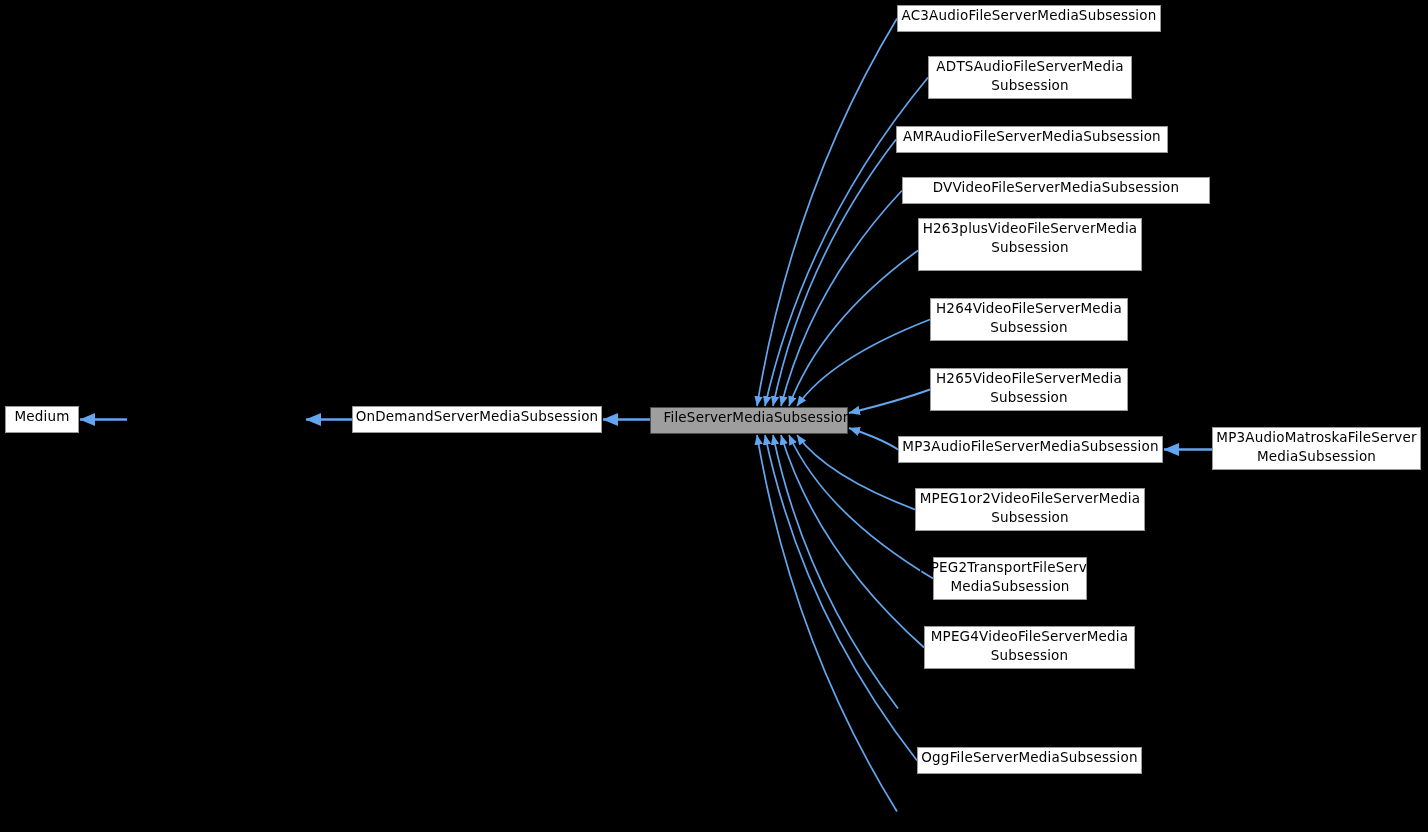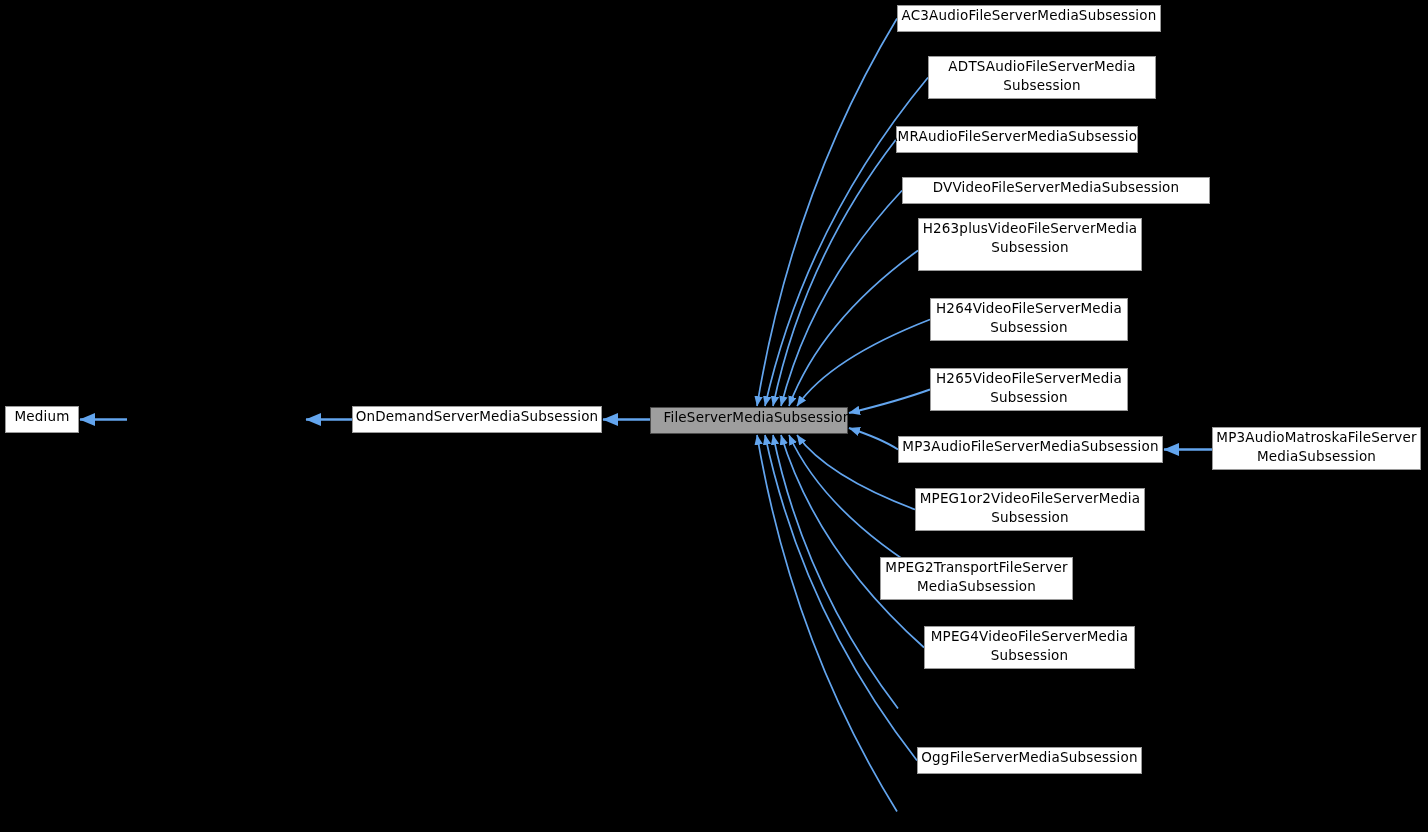--- a/index.html
+++ b/index.html
@@ -79,26 +79,26 @@
   </div>
 
   <div class="node highlight" style="left:650px;top:407px;width:198px;height:27px">
     <span class="nlabel">FileServerMediaSubsession</span>
   </div>
 
   <div class="node" style="left:897px;top:5px;width:264px;height:27px">
     <span class="nlabel">AC3AudioFileServerMediaSubsession</span>
   </div>
 
-  <div class="node" style="left:928px;top:56px;width:228px;height:43px">
+  <div class="node" style="left:928px;top:56px;width:204px;height:43px">
     <span class="nlabel">ADTSAudioFileServerMedia
 Subsession</span>
   </div>
 
-  <div class="node" style="left:896px;top:126px;width:242px;height:27px">
+  <div class="node" style="left:896px;top:126px;width:272px;height:27px">
     <span class="nlabel">AMRAudioFileServerMediaSubsession</span>
   </div>
 
   <div class="node" style="left:902px;top:177px;width:308px;height:27px">
     <span class="nlabel">DVVideoFileServerMediaSubsession</span>
   </div>
 
   <div class="node" style="left:918px;top:218px;width:224px;height:53px">
     <span class="nlabel">H263plusVideoFileServerMedia
 Subsession</span>
@@ -116,21 +116,21 @@
 
   <div class="node" style="left:898px;top:436px;width:265px;height:27px">
     <span class="nlabel">MP3AudioFileServerMediaSubsession</span>
   </div>
 
   <div class="node" style="left:915px;top:488px;width:230px;height:43px">
     <span class="nlabel">MPEG1or2VideoFileServerMedia
 Subsession</span>
   </div>
 
-  <div class="node" style="left:880px;top:557px;width:193px;height:43px">
+  <div class="node" style="left:933px;top:557px;width:154px;height:43px">
     <span class="nlabel">MPEG2TransportFileServer
 MediaSubsession</span>
   </div>
 
   <div class="node" style="left:924px;top:626px;width:211px;height:43px">
     <span class="nlabel">MPEG4VideoFileServerMedia
 Subsession</span>
   </div>
 
 

